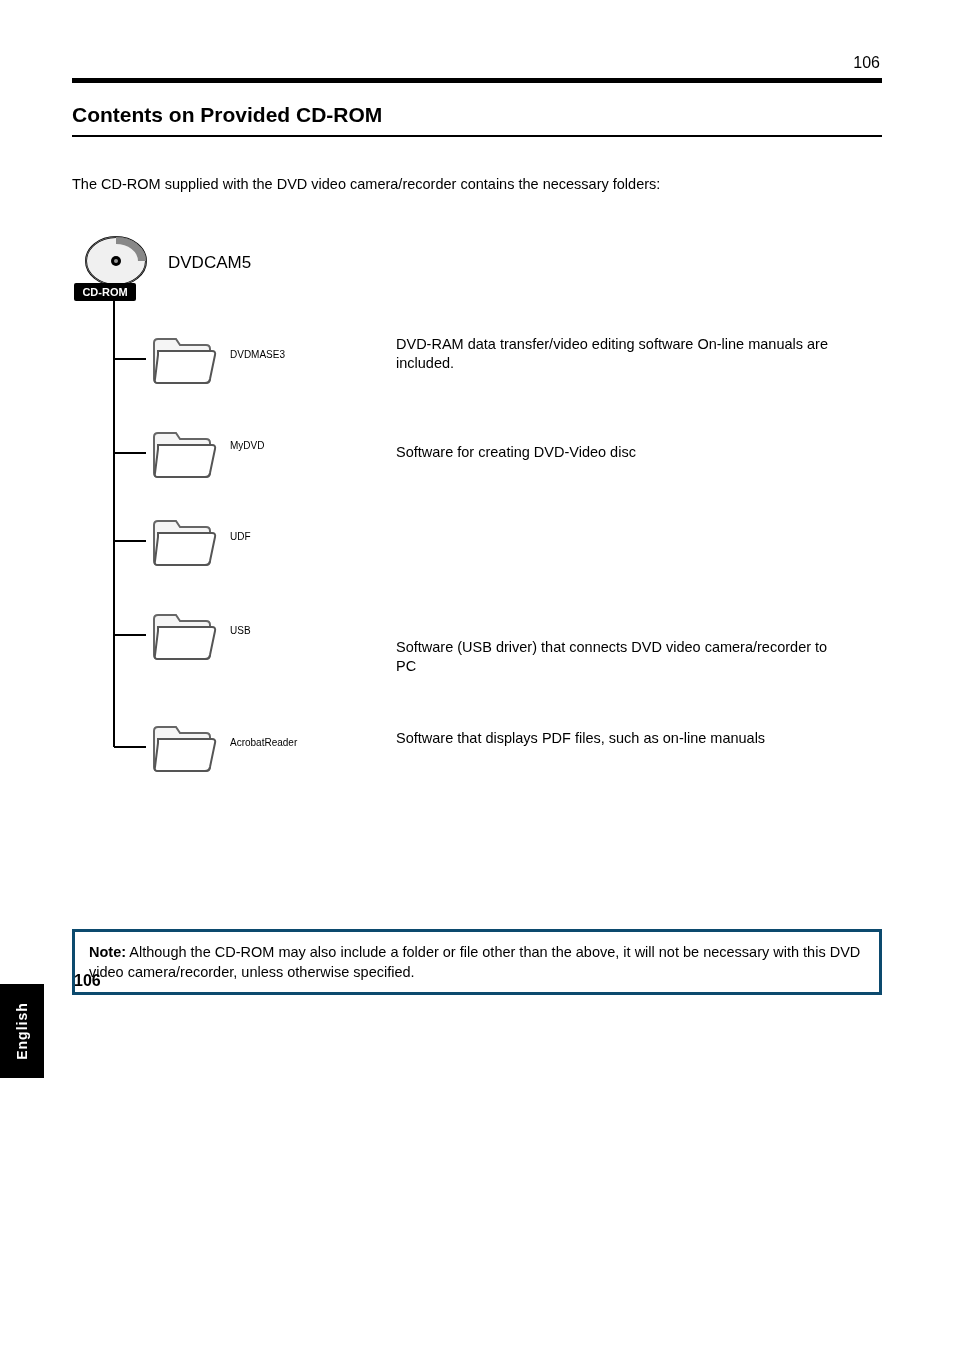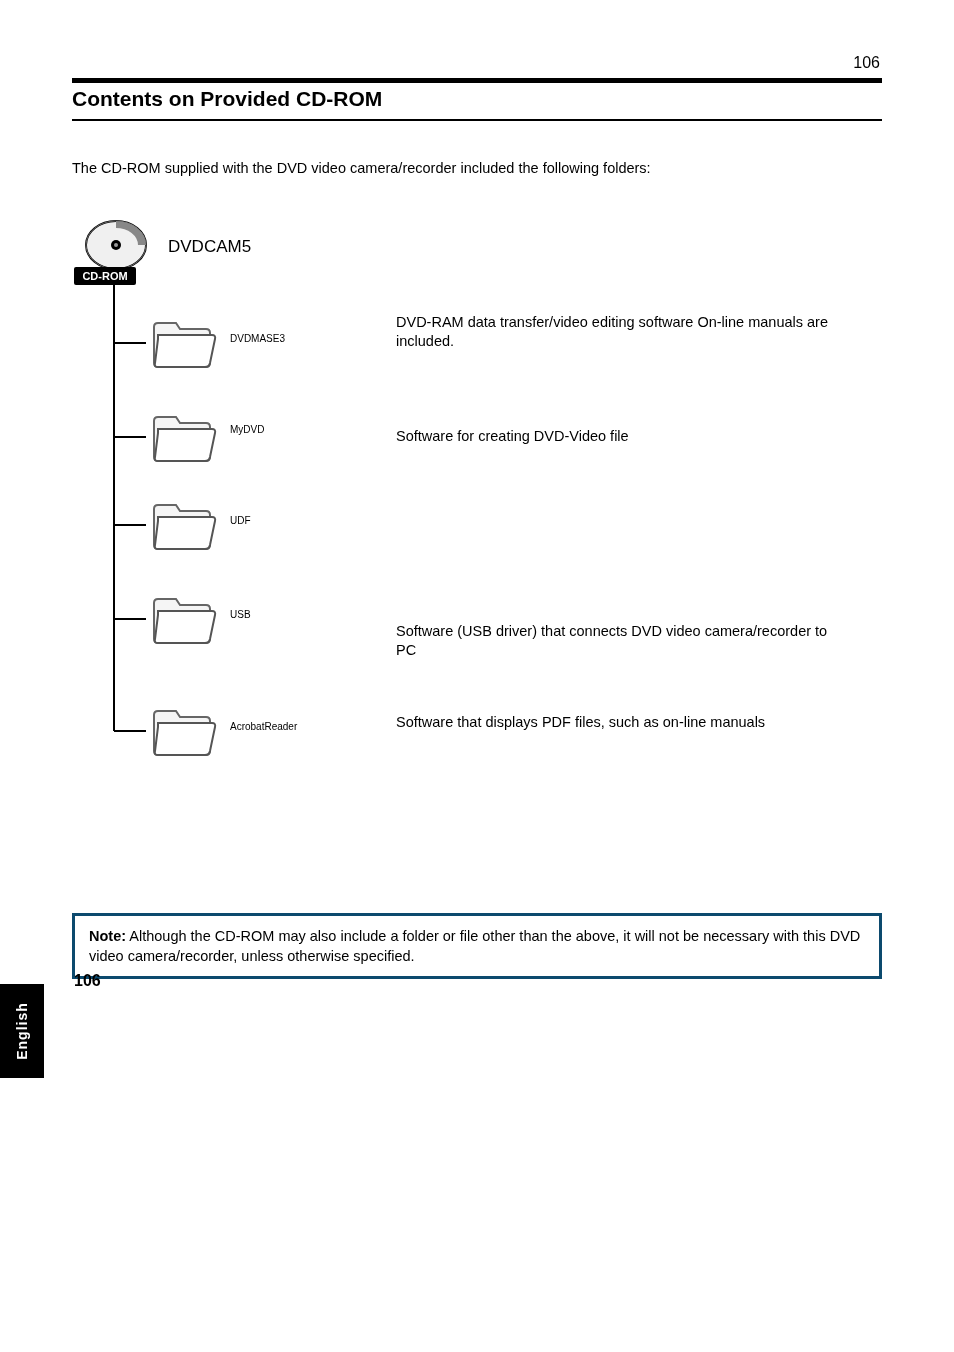--- a/index.html
+++ b/index.html
@@ -1,20 +1,20 @@
 <!DOCTYPE html>
 <html><head>
 <meta charset="utf-8">
 <style>
   * { box-sizing: border-box; margin: 0; padding: 0; }
   html, body { width: 954px; height: 1352px; background: #fff; font-family: Arial, Helvetica, sans-serif; color: #000; }
   .page { width: 954px; height: 1044px; position: relative; padding: 54px 72px 0 72px; }
   .page-number-top { position: absolute; top: 54px; right: 74px; font-size: 16px; }
   .top-rule-thick { border-top: 5px solid #000; margin-top: 24px; }
-  .section-title { font-size: 21px; font-weight: bold; margin-top: 4px; }
+  .section-title { font-size: 21px; font-weight: bold; margin-top: 20px; }
   .title-underline { border-top: 2px solid #000; margin-top: 8px; }
   .intro { font-size: 14.5px; margin-top: 38px; line-height: 1.35; }
 
   .tree { position: relative; margin-top: 30px; height: 616px; }
   .tree svg.lines { position: absolute; left: 0; top: 0; }
 
   .cd-icon { position: absolute; left: 0; top: 10px; width: 88px; height: 68px; }
   .cd-label { position: absolute; left: 96px; top: 28px; font-size: 17px; }
 
   .folder { position: absolute; left: 78px; width: 68px; height: 56px; }
@@ -30,21 +30,21 @@
   .bottom-page-num { position: absolute; left: 74px; bottom: 54px; font-size: 16px; font-weight: bold; }
 </style>
 </head>
 <body>
 
 <div class="page">
   <div class="page-number-top">106</div>
   <div class="top-rule-thick"></div>
   <h2 class="section-title">Contents on Provided CD-ROM</h2>
   <div class="title-underline"></div>
-  <p class="intro">The CD-ROM supplied with the DVD video camera/recorder included the following folders:</p>
+  <p class="intro">The CD-ROM supplied with the DVD video camera/recorder contains the necessary folders:</p>
 
   <div class="tree">
     <svg class="lines" width="160" height="616">
 
       <line x1="42" y1="70" x2="42" y2="522" stroke="#000" stroke-width="2"></line>
 
       <line x1="42" y1="134" x2="74" y2="134" stroke="#000" stroke-width="2"></line>
       <line x1="42" y1="228" x2="74" y2="228" stroke="#000" stroke-width="2"></line>
       <line x1="42" y1="316" x2="74" y2="316" stroke="#000" stroke-width="2"></line>
       <line x1="42" y1="410" x2="74" y2="410" stroke="#000" stroke-width="2"></line>
@@ -60,29 +60,29 @@
       <rect x="2" y="48" width="62" height="18" rx="2" fill="#000"></rect>
       <text x="33" y="61" font-size="11" fill="#fff" text-anchor="middle" font-family="Arial" font-weight="bold">CD-ROM</text>
     </svg>
     <div class="cd-label">DVDCAM5</div>
 
     <svg class="folder" style="top:106px" viewBox="0 0 68 56">
       <path d="M4 12 L4 48 Q4 52 8 52 L56 52 Q60 52 60 48 L60 18 Q60 14 56 14 L30 14 L26 8 L8 8 Q4 8 4 12 Z" fill="#f5f5f5" stroke="#666" stroke-width="2"></path>
       <path d="M8 20 L62 20 Q66 20 65 24 L60 48 Q59 52 55 52 L8 52 Q4 52 5 48 L8 24 Z" fill="#fff" stroke="#555" stroke-width="2"></path>
     </svg>
     <div class="folder-label" style="top:124px">DVDMASE3</div>
-    <div class="folder-desc" style="top:104px">DVD-RAM data transfer/video editing software
+    <div class="folder-desc" style="top:110px">DVD-RAM data transfer/video editing software
 On-line manuals are included.</div>
 
     <svg class="folder" style="top:200px" viewBox="0 0 68 56">
       <path d="M4 12 L4 48 Q4 52 8 52 L56 52 Q60 52 60 48 L60 18 Q60 14 56 14 L30 14 L26 8 L8 8 Q4 8 4 12 Z" fill="#f5f5f5" stroke="#666" stroke-width="2"></path>
       <path d="M8 20 L62 20 Q66 20 65 24 L60 48 Q59 52 55 52 L8 52 Q4 52 5 48 L8 24 Z" fill="#fff" stroke="#555" stroke-width="2"></path>
     </svg>
     <div class="folder-label" style="top:215px">MyDVD</div>
-    <div class="folder-desc" style="top:218px">Software for creating DVD-Video file</div>
+    <div class="folder-desc" style="top:218px">Software for creating DVD-Video disc</div>
 
     <svg class="folder" style="top:288px" viewBox="0 0 68 56">
       <path d="M4 12 L4 48 Q4 52 8 52 L56 52 Q60 52 60 48 L60 18 Q60 14 56 14 L30 14 L26 8 L8 8 Q4 8 4 12 Z" fill="#f5f5f5" stroke="#666" stroke-width="2"></path>
       <path d="M8 20 L62 20 Q66 20 65 24 L60 48 Q59 52 55 52 L8 52 Q4 52 5 48 L8 24 Z" fill="#fff" stroke="#555" stroke-width="2"></path>
     </svg>
     <div class="folder-label" style="top:306px">UDF</div>
 
     <svg class="folder" style="top:382px" viewBox="0 0 68 56">
       <path d="M4 12 L4 48 Q4 52 8 52 L56 52 Q60 52 60 48 L60 18 Q60 14 56 14 L30 14 L26 8 L8 8 Q4 8 4 12 Z" fill="#f5f5f5" stroke="#666" stroke-width="2"></path>
       <path d="M8 20 L62 20 Q66 20 65 24 L60 48 Q59 52 55 52 L8 52 Q4 52 5 48 L8 24 Z" fill="#fff" stroke="#555" stroke-width="2"></path>

